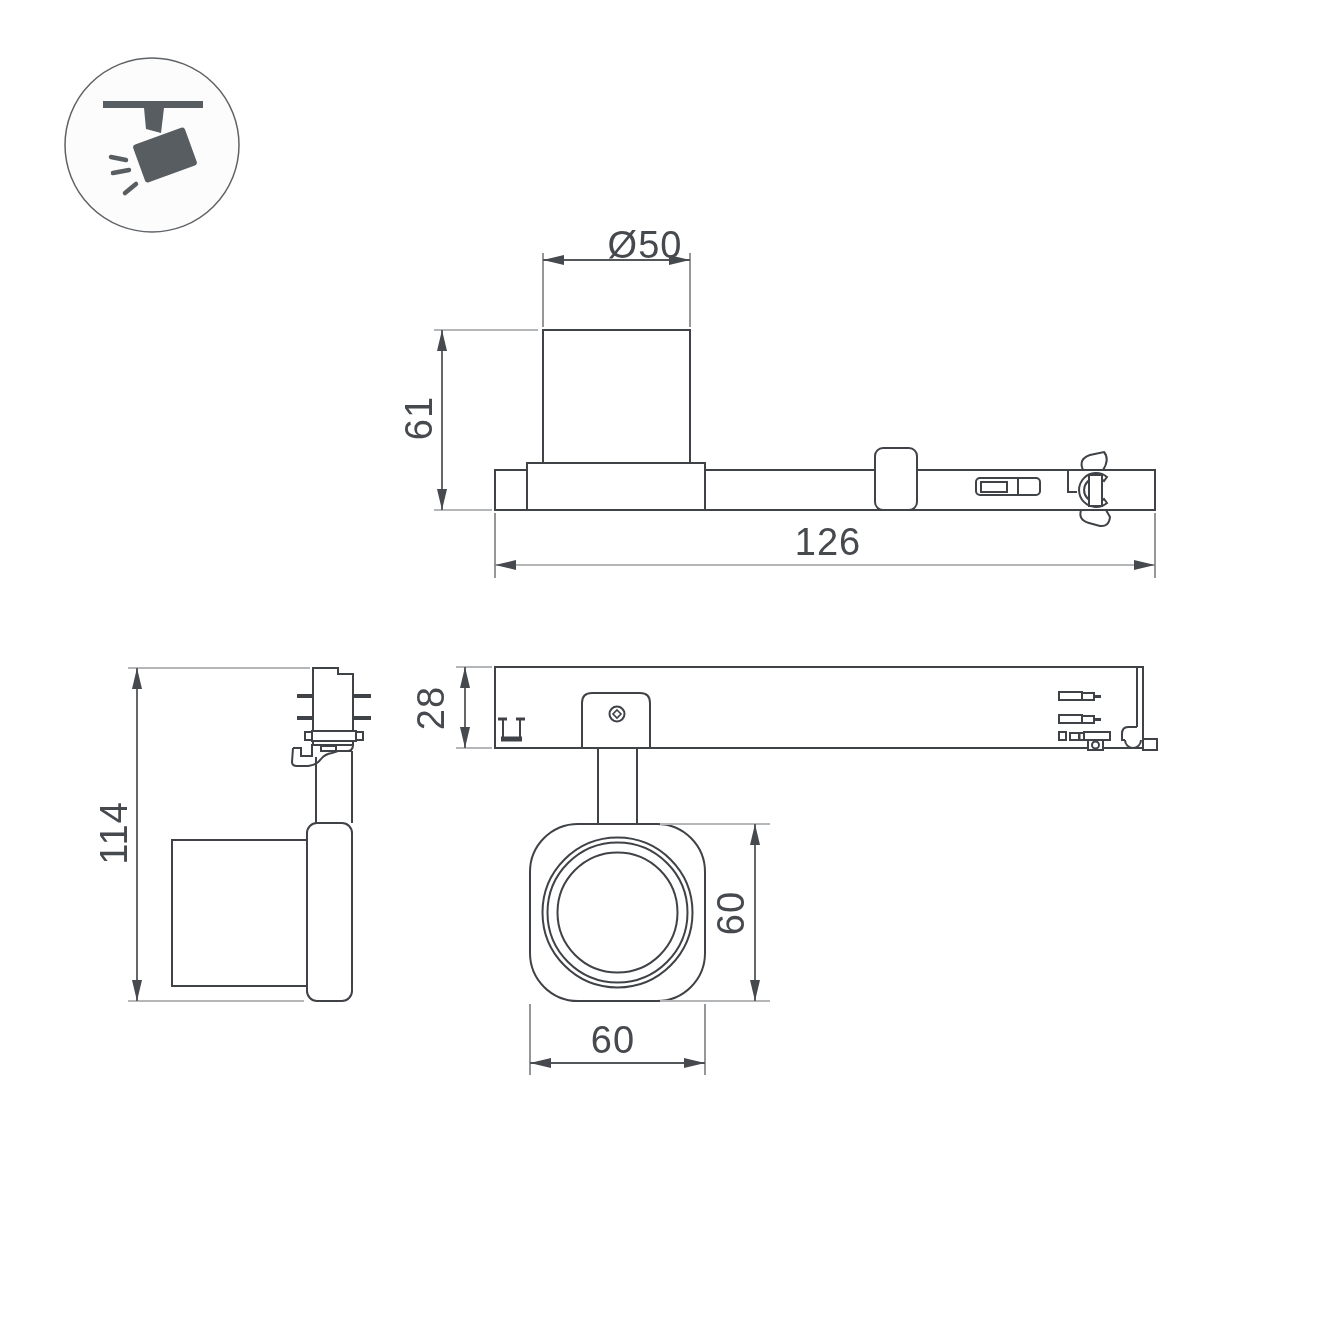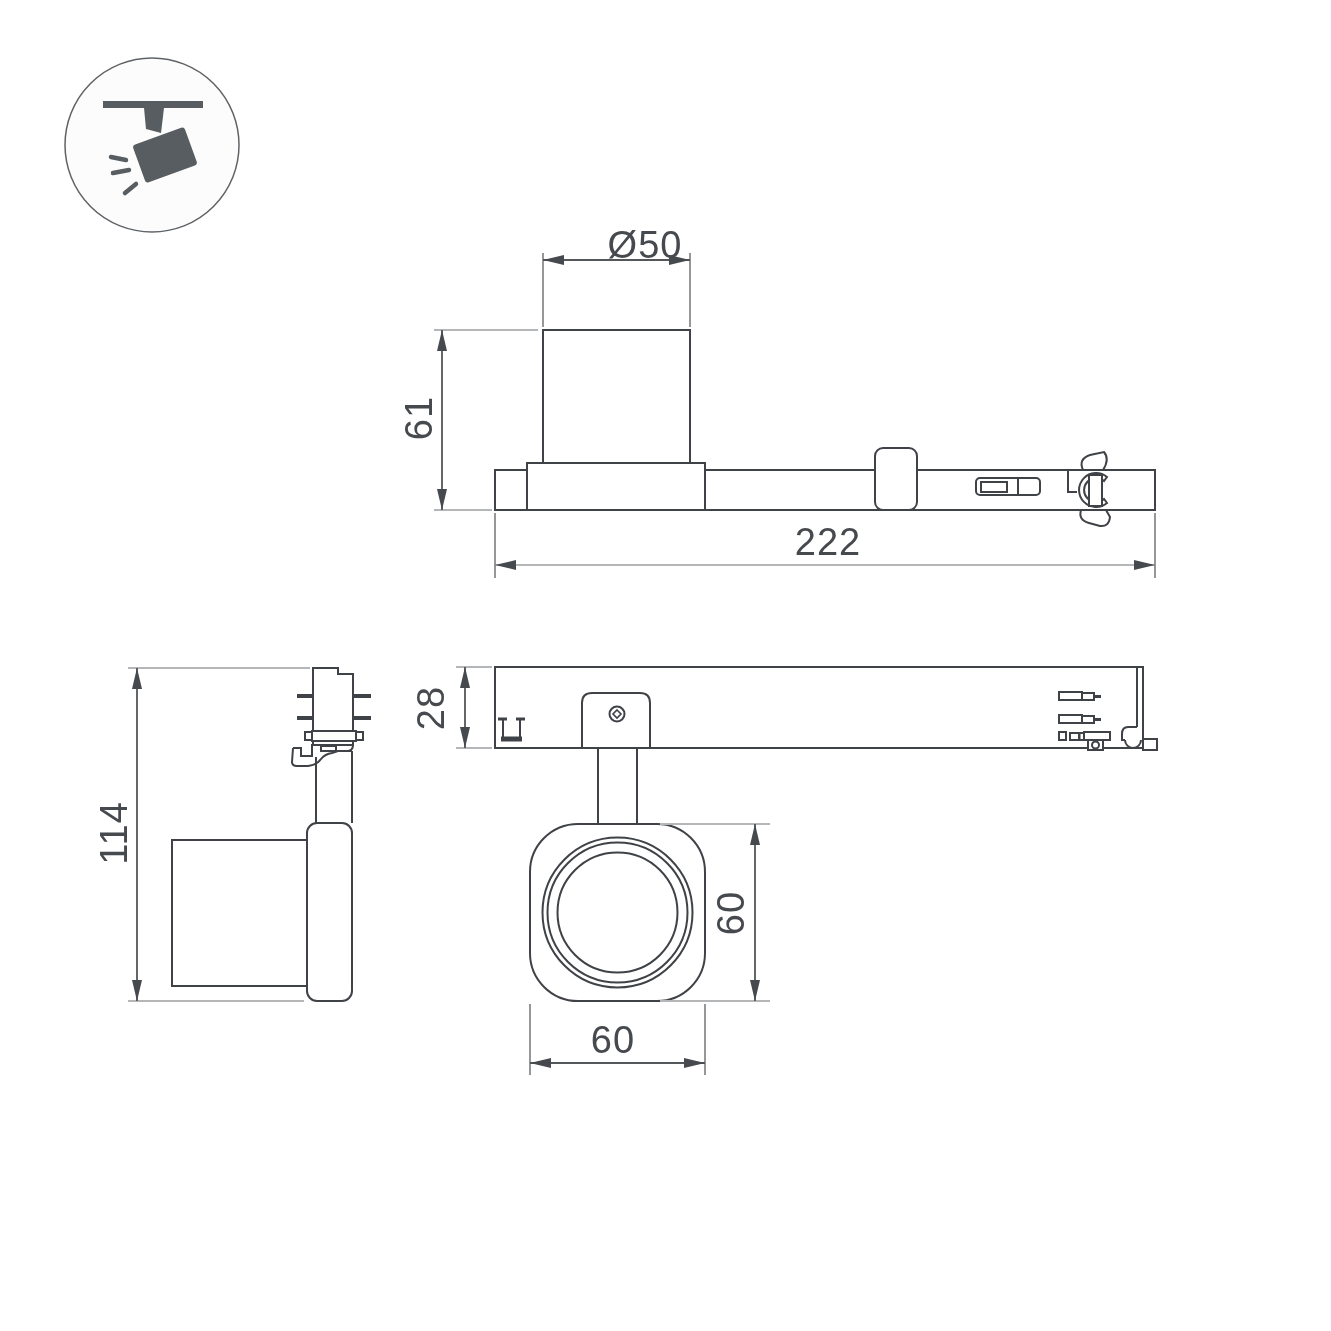--- a/index.html
+++ b/index.html
@@ -177,21 +177,21 @@
       <polygon points="530,1063 551,1058 551,1068"></polygon>
       <polygon points="705,1063 684,1058 684,1068"></polygon>
     </g>
   </g>
 </svg>
 
 <span class="dim" style="left:645px;top:237px;margin-top:8px;">Ø50</span>
 
 <span class="dim vert" style="left:419px;top:418px;">61</span>
 
-<span class="dim" style="left:828px;top:542px;">222</span>
+<span class="dim" style="left:828px;top:542px;">126</span>
 
 <span class="dim vert" style="left:114px;top:833px;">114</span>
 
 <span class="dim vert" style="left:431px;top:708px;">28</span>
 
 <span class="dim vert" style="left:731px;top:913px;">60</span>
 
 <span class="dim" style="left:613px;top:1040px;">60</span>
 
 </div>

